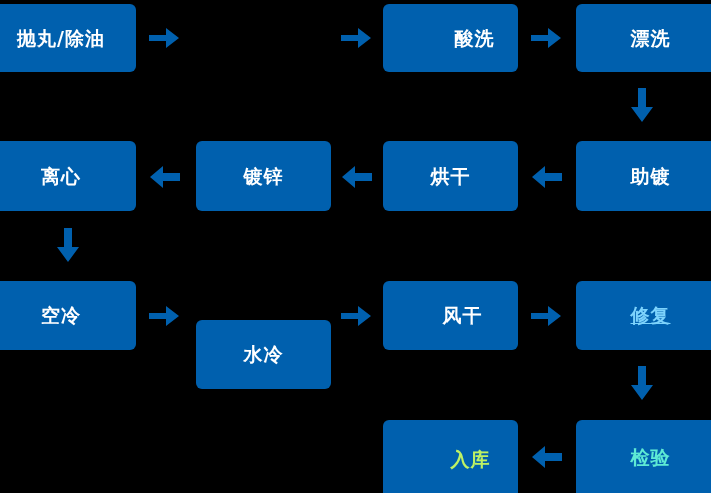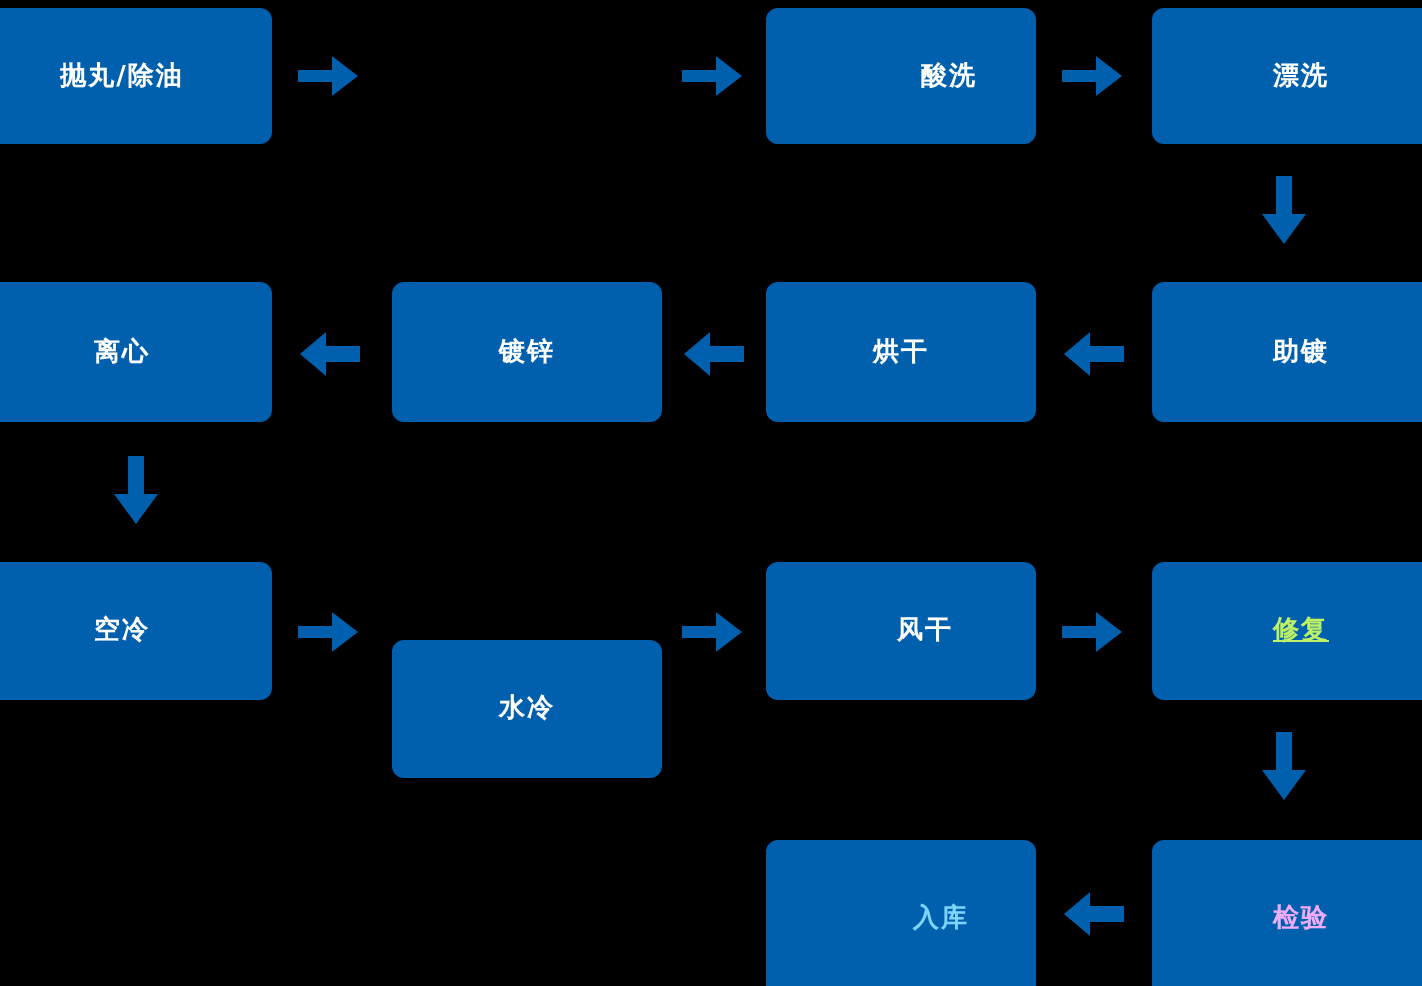--- a/index.html
+++ b/index.html
@@ -22,21 +22,21 @@
     position: absolute;
     background: #0060ae;
     border-radius: 6px;
     display: flex;
     align-items: center;
     justify-content: center;
     box-sizing: border-box;
   }
   .node-label {
     color: #ffffff;
-    font-size: 13px;
+    font-size: 19px;
     font-weight: 700;
     letter-spacing: 1px;
     line-height: 1;
     white-space: nowrap;
     text-align: center;
   }
   .arrow {
     position: absolute;
   }
   .arrow svg {
@@ -71,27 +71,27 @@
     <div class="node" style="left: -14px; top: 281px; width: 150px; height: 69px; background: rgb(0, 96, 174);">
       <span class="node-label" style="color: rgb(255, 255, 255);">空冷</span>
     </div>
     <div class="node" style="left: 196px; top: 281px; width: 135px; height: 69px; background: rgb(0, 96, 174); margin-top: 39px;">
       <span class="node-label" style="color: rgb(255, 255, 255);">水冷</span>
     </div>
     <div class="node" style="left: 383px; top: 281px; width: 135px; height: 69px; background: rgb(0, 96, 174); padding-left: 24px;">
       <span class="node-label" style="color: rgb(255, 255, 255);">风干</span>
     </div>
     <div class="node" style="left: 576px; top: 281px; width: 149px; height: 69px; background: rgb(0, 96, 174);">
-      <span class="node-label" style="color: #bef264; text-decoration: underline;">修复</span>
+      <span class="node-label" style="color: #7dd3fc; text-decoration: underline;">修复</span>
     </div>
     <div class="node" style="left: 576px; top: 420px; width: 149px; height: 79px; background: rgb(0, 96, 174);">
-      <span class="node-label" style="color: #f0abfc;">检验</span>
+      <span class="node-label" style="color: #5eead4; font-family: Liberation Mono, monospace;">检验</span>
     </div>
     <div class="node" style="left: 383px; top: 420px; width: 135px; height: 79px; background: rgb(0, 96, 174);">
-      <span class="node-label" style="color: #7dd3fc; margin-left: 40px;">入库</span>
+      <span class="node-label" style="color: #bef264; margin-left: 40px;">入库</span>
     </div>
     <div class="arrow" style="left: 149px; top: 28px; width: 30px; height: 20px;">
       <svg width="30" height="20" viewBox="0 0 30 20">
         <path d="M0,7 L17,7 L17,0 L30,10 L17,20 L17,13 L0,13 Z" fill="#0060ae"></path>
       </svg>
     </div>
     <div class="arrow" style="left: 341px; top: 28px; width: 30px; height: 20px;">
       <svg width="30" height="20" viewBox="0 0 30 20">
         <path d="M0,7 L17,7 L17,0 L30,10 L17,20 L17,13 L0,13 Z" fill="#0060ae"></path>
       </svg>

